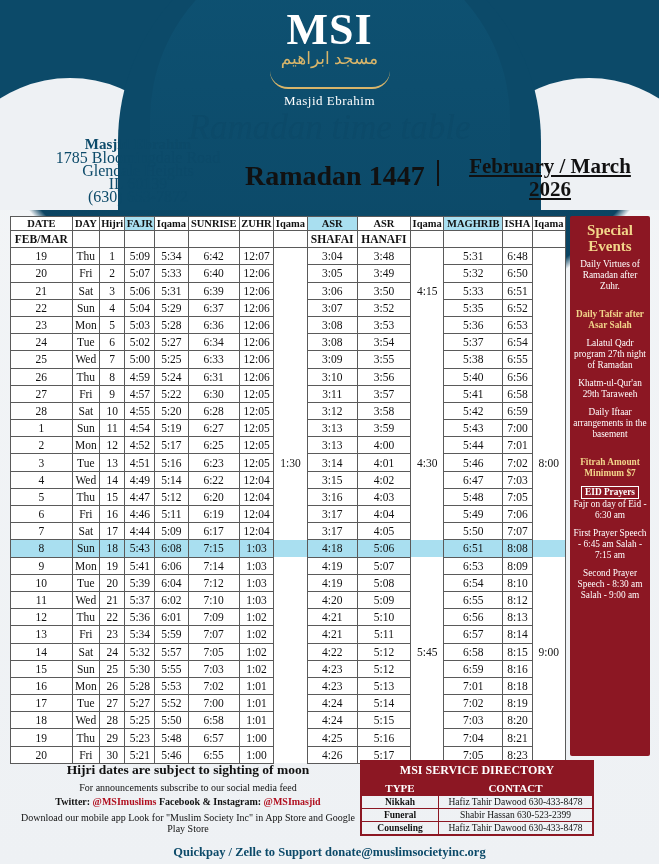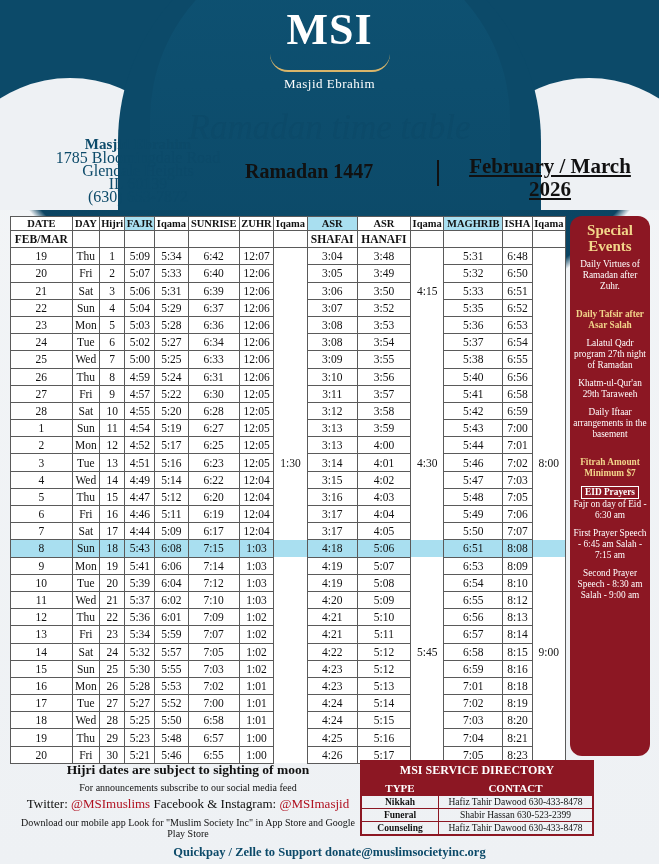--- a/index.html
+++ b/index.html
@@ -63,21 +63,21 @@
     color:#0c4a69;font-size:35px;font-style:italic;font-family:"Liberation Serif",serif;
   }
   .addr{
     position:absolute;left:28px;top:138px;z-index:7;text-align:center;width:220px;
     color:#0c4a69;line-height:13px;
   }
   .addr .l1{font-size:15px;font-weight:bold;}
   .addr .l{font-size:16px;}
   .ramadan{
     position:absolute;left:245px;top:160px;z-index:7;
-    color:#111;font-size:20px;font-weight:bold;
+    color:#111;font-size:28px;font-weight:bold;
   }
   .dates{
     position:absolute;left:455px;top:155px;z-index:7;width:190px;text-align:center;
     color:#111;font-size:21px;font-weight:bold;line-height:23px;text-decoration:underline;
   }
   .vbar{position:absolute;left:437px;top:160px;width:2px;height:26px;background:#111;z-index:7;}
 
   
   .tblwrap{position:absolute;left:10px;top:216px;width:556px;}
   table.t{border-collapse:collapse;width:556px;font-size:11.5px;color:#111;}
@@ -91,39 +91,39 @@
     background:#ffffff;
   }
   td.blue{background:#a9dff0;}
   tr.rowblue td{background:#a9dff0;}
   .nb{border-top:none !important;border-bottom:none !important;}
   .thdr2 td{font-size:9px;font-weight:bold;border-top:none;}
   
   .events{
     position:absolute;left:570px;top:216px;width:80px;height:540px;
     background:#8c1723;color:#fff;text-align:center;
-    border-radius:12px;padding:4px 3px;box-sizing:border-box;
+    border-radius:2px;padding:4px 3px;box-sizing:border-box;
     font-size:9.3px;line-height:11px;
   }
   .events h3{
     margin:2px 0 5px;font-size:15px;color:#f2d58a;font-weight:bold;line-height:16px;
   }
   .events p{margin:0 0 7px;}
   .events .gold{color:#f2d58a;font-weight:bold;margin-top:17px;}
   .eidbox{display:inline-block;border:1px solid #fff;padding:0 3px;font-weight:bold;}
   
   .foot{
     position:absolute;left:0;top:762px;width:659px;height:102px;
   }
   .hijri{
     position:absolute;left:18px;top:0px;width:340px;text-align:center;color:#111;
   }
   .hijri .h1{font-size:13.5px;font-weight:bold;}
   .hijri .h2{font-size:10px;margin-top:4px;}
-  .hijri .h3{font-size:13px;margin-top:3px;}
+  .hijri .h3{font-size:10px;margin-top:3px;font-weight:bold;}
   .hijri .red{color:#b01020;}
   .hijri .h4{font-size:10px;margin-top:5px;}
   .quickpay{
     position:absolute;left:0;top:845px;width:659px;text-align:center;
     font-size:12.5px;font-weight:bold;color:#0c4a69;
   }
   .dir{
     position:absolute;left:360px;top:-2px;width:234px;
     border:1px solid #8c1723;box-sizing:border-box;
   }
@@ -143,20 +143,21 @@
 <div class="page">
 
   <div class="hdr">
     <div class="archpad"></div>
     <div class="arch"></div>
     <div class="archinner"></div>
   </div>
 
   <div class="logo">
     <div class="msi">MSI</div>
+    <div class="arabic">مسجد ابراهيم</div>
     <div class="swoosh"></div>
     <div class="mname">Masjid Ebrahim</div>
   </div>
 
   <div class="ttl">Ramadan time table</div>
 
   <div class="addr">
     <div class="l1">Masjid  Ebrahim</div>
     <div class="l">1785 Bloomingdale Road</div>
     <div class="l">Glendale Heights</div>
@@ -418,21 +419,21 @@
             <td>Wed</td>
             <td>14</td>
             <td class="blue">4:49</td>
             <td>5:14</td>
             <td>6:22</td>
             <td>12:04</td>
             <td class="nb"></td>
             <td class="blue">3:15</td>
             <td>4:02</td>
             <td class="nb"></td>
-            <td class="blue">5:47</td>
+            <td class="blue">6:47</td>
             <td>7:03</td>
             <td class="nb"></td>
           </tr>
           <tr>
             <td>5</td>
             <td>Thu</td>
             <td>15</td>
             <td class="blue">4:47</td>
             <td>5:12</td>
             <td>6:20</td>

